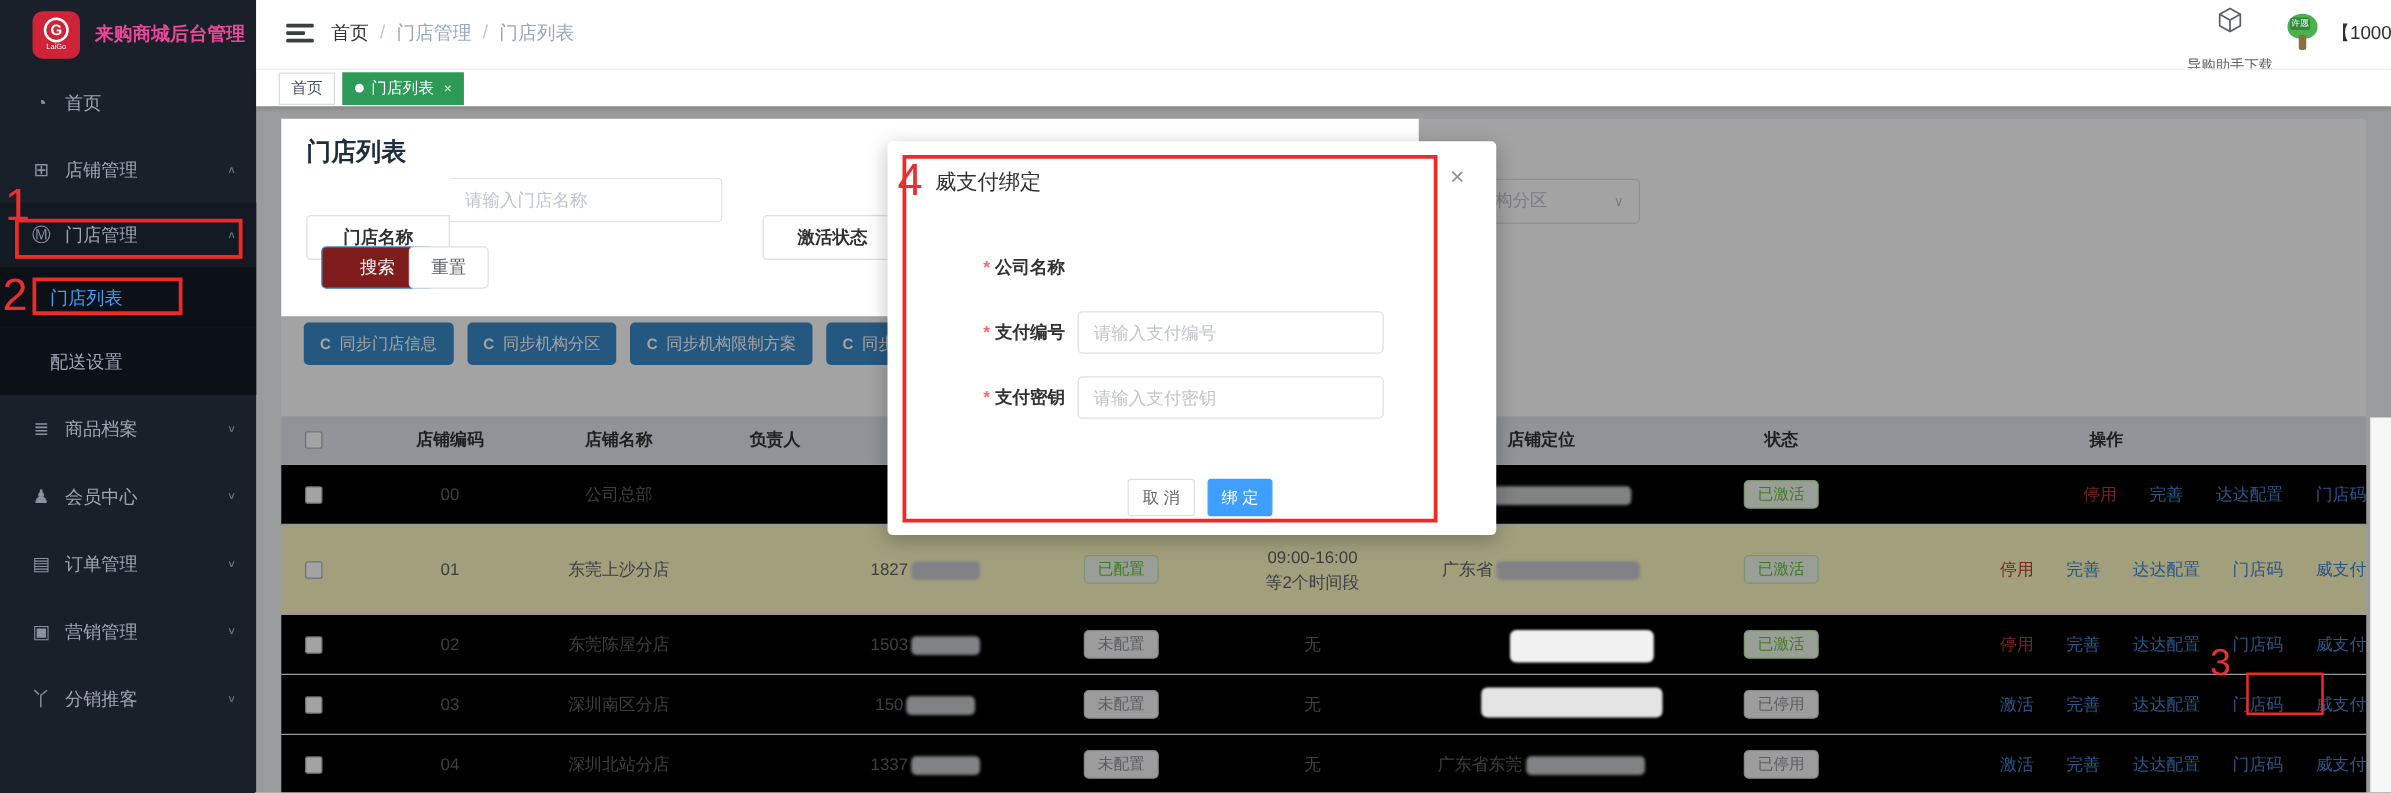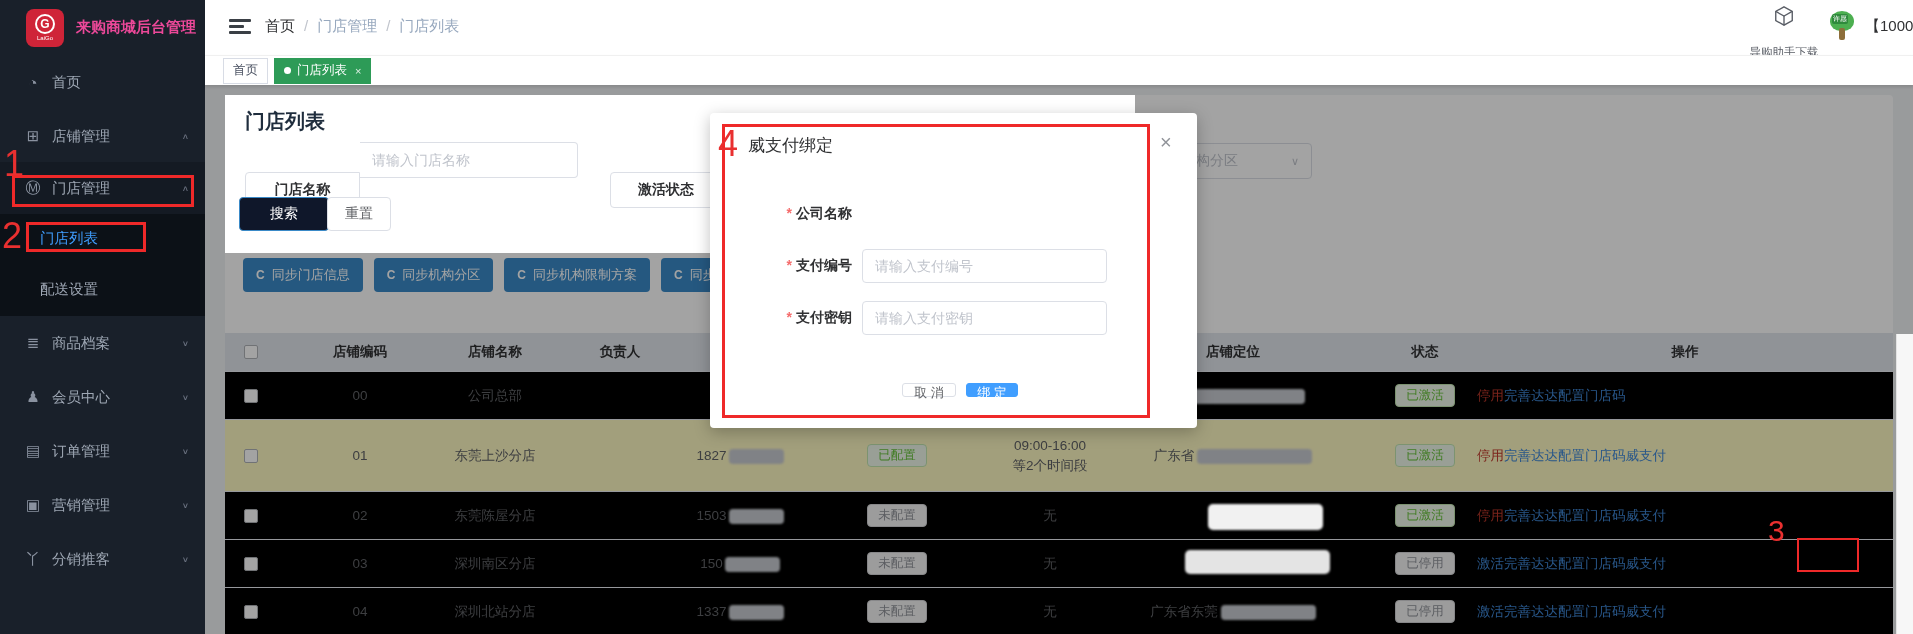--- a/index.html
+++ b/index.html
@@ -63,53 +63,53 @@
   .trow { display:flex; align-items:center; border-bottom:1px solid #ebeef5; background:#000000; }
   .trow.thead { height:39px; background:#e2e6ec; color:#303133; font-weight:bold; }
   .trow.hl { background:#fef9c3; }
   .tc { text-align:center; line-height:1.45; }
   .c0{width:52px;} .c1{width:166px;} .c2{width:104px;} .c3{width:146px;} .c4{width:94px;}
   .c5{width:220px;} .c6{width:86px;} .c7{width:280px;} .c8{width:104px;} .c9{width:416px;}
   .cbx { width:14px; height:14px; border:1px solid #b0b3b8; border-radius:2px; background:#fff; margin:0 auto; cursor:pointer; }
   .badge { display:inline-block; padding:3px 10px; border-radius:4px; font-size:12.5px; border:1px solid; line-height:1.2; }
   .badge.success { color:#67c23a; background:#f0f9eb; border-color:#c2e7b0; }
   .badge.info { color:#909399; background:#f4f4f5; border-color:#d3d4d6; }
-  .ops { display:flex; justify-content:flex-start; }
+  .ops { display:flex; justify-content:flex-end; gap:26px; }
   .oplink { color:#3f87d6; cursor:pointer; white-space:nowrap; }
   .oplink.danger { color:#c0392b; }
   .blob { display:inline-block; height:15px; border-radius:4px; background:#c9ccd2; filter:blur(1.2px); vertical-align:middle; }
 
   
   .dim { position:absolute; left:205px; top:85px; width:1708px; height:549px; background:rgba(0,0,0,.36); z-index:30; }
   .bright-panel { position:absolute; left:225px; top:95px; width:910px; height:158px; background:#fff; z-index:40; }
   .pg-title { position:absolute; left:20px; top:13px; font-size:20px; font-weight:bold; color:#1f2d3d; }
   .f-label { position:absolute; top:47px; height:36px; border:1px solid #dcdfe6; background:#fff; display:flex; align-items:center; justify-content:center; font-size:14px; font-weight:600; color:#303133;margin-top:30px; }
   .f-label.nm { left:20px; width:115px; border-radius:4px 0 0 4px; }
   .f-label.st { left:385px; width:112px; border-radius:4px 0 0 4px; }
   .f-input { position:absolute; left:135px; top:47px; width:218px; height:36px; border:1px solid #dcdfe6; border-left:none; border-radius:0 4px 4px 0; font-size:14px; color:#606266; padding:0 12px; font-family:inherit; }
   .f-input::placeholder { color:#c0c4cc; }
   .btn { position:absolute; top:102px; height:34px; border-radius:4px; font-size:14px; cursor:pointer; font-family:inherit; }
-  .btn.search { left:14px; width:90px; background:#0f172a; border:1px solid #3a8ac8; color:#fff; }
+  .btn.search { left:32px; width:90px; background:#7f1d1d; border:1px solid #3a8ac8; color:#fff; }
   .btn.reset { left:102px; width:64px; background:#fff; border:1px solid #dcdfe6; color:#606266; }
 
   .scroll-strip { position:absolute; left:1896px; top:334px; width:17px; height:300px; background:#f7f7f7; border-left:1px solid #e3e3e3; z-index:45; }
   .bblob { position:absolute; border-radius:5px; z-index:45; filter:blur(1px); }
   .bblob.r2 { left:1208px; top:504px; width:115px; height:26px; background:#f1f1f1; }
   .bblob.r3 { left:1185px; top:550px; width:145px; height:24px; background:#e4e4e4; }
 
   
   .modal { position:absolute; left:710px; top:113px; width:487px; height:315px; background:#fff; border-radius:4px; box-shadow:0 4px 16px rgba(0,0,0,.25); z-index:50; }
   .m-title { position:absolute; left:38px; top:21px; font-size:17px; color:#303133; }
   .m-close { position:absolute; left:450px; top:18px; font-size:20px; color:#909399; cursor:pointer; }
   .m-row { position:absolute; left:0; height:34px; display:flex; align-items:center; }
   .m-row .m-label { width:142px; text-align:right; font-size:14px; font-weight:bold; color:#303133; }
   .m-row .req { color:#f56c6c; margin-right:4px; font-size:14px; }
   .m-input { margin-left:10px; width:245px; height:34px; border:1px solid #dcdfe6; border-radius:4px; font-size:14px; padding:0 12px; font-family:inherit; color:#606266; }
   .m-input::placeholder { color:#c0c4cc; }
-  .m-btn { position:absolute; top:270px; height:14px; border-radius:3px; font-size:13px; cursor:pointer; font-family:inherit; }
+  .m-btn { position:absolute; top:270px; height:30px; border-radius:3px; font-size:13px; cursor:pointer; font-family:inherit; }
   .m-btn.cancel { left:192px; width:54px; background:#fff; border:1px solid #dcdfe6; color:#606266; }
   .m-btn.confirm { left:256px; width:52px; background:#409eff; border:1px solid #409eff; color:#fff; }
 
   
   .ann-num { position:absolute; color:#e93030; font-size:36px; z-index:60; line-height:1; }
   .ann-box { position:absolute; border:3px solid #ef2929; z-index:60; }
   #ann1 { left:4px; top:146px; } #box1 { left:12px; top:175px; width:182px; height:32px; }
   #ann2 { left:2px; top:218px; } #box2 { left:26px; top:222px; width:120px; height:30px; }
   #ann3 { left:1768px; top:516px; font-size:30px; } #box3 { left:1797px; top:538px; width:62px; height:34px; border-width:2.5px; }
   #ann4 { left:718px; top:126px; z-index:61; } #box4 { left:722px; top:124px; width:428px; height:294px; }

